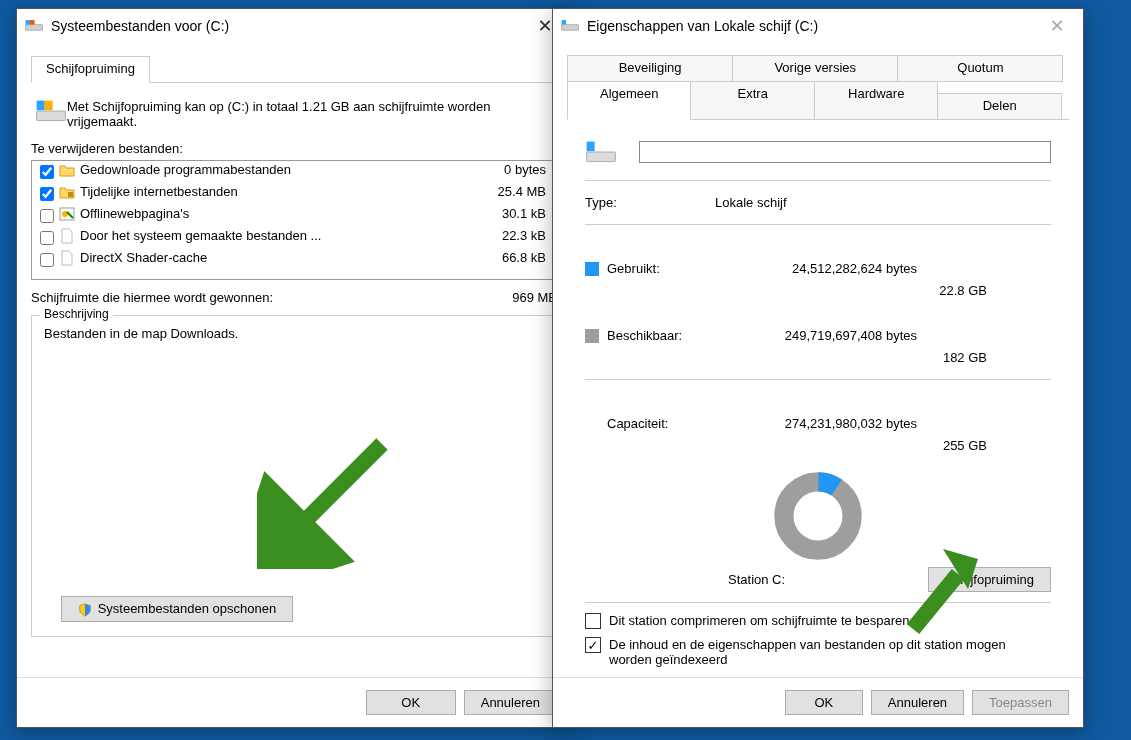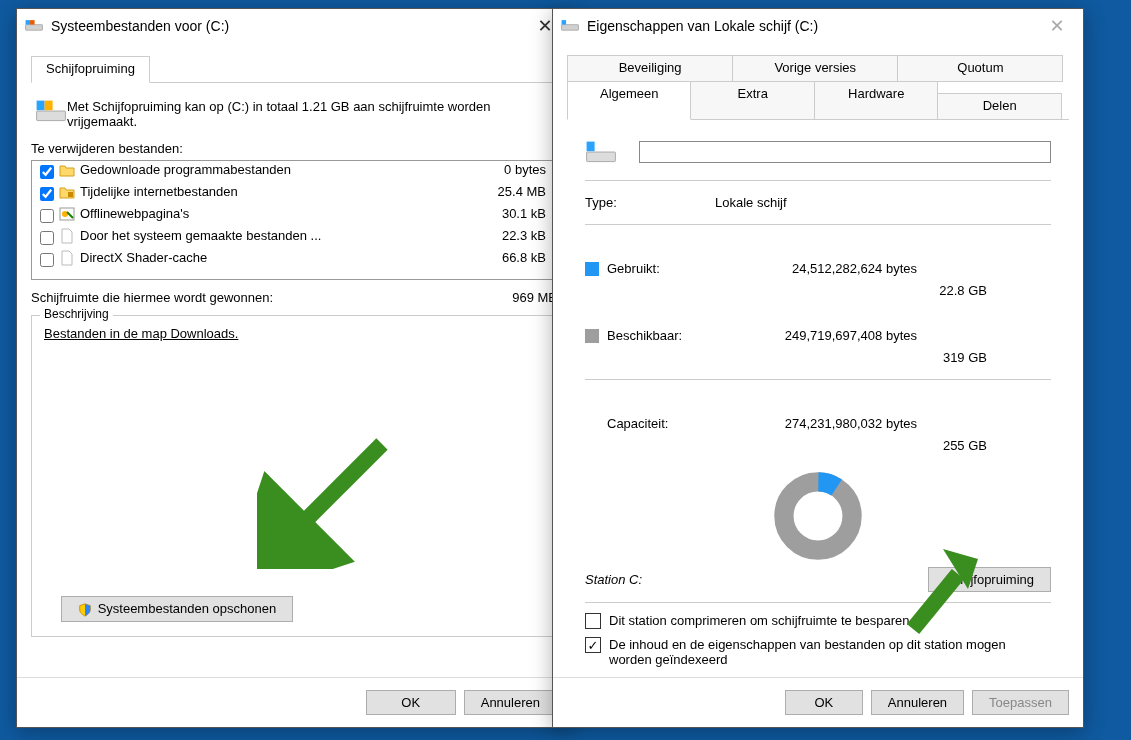--- a/index.html
+++ b/index.html
@@ -175,21 +175,21 @@
           <span class="fname">DirectX Shader-cache</span>
           <span class="fsize">66.8 kB</span>
         </div>
       </div>
 
     <div class="gainrow">
       <span class="lab">Schijfruimte die hiermee wordt gewonnen:</span>
       <span>969 MB</span>
     </div>
 
-    <div class="groupbox" style="height:322px;text-decoration:underline;">
+    <div class="groupbox" style="height:322px;">
       <span class="legend">Beschrijving</span>
       <div>Bestanden in de map Downloads.</div>
 
       <button class="btn" style="position:absolute; bottom:14px; left:29px;">
         <span class="shield">
           <svg viewBox="0 0 16 16">
               <path d="M8 1 L14 3 V8 C14 12 8 15 8 15 C8 15 2 12 2 8 V3 Z" fill="#ffcc00" stroke="#cc8800"></path>
               <path d="M8 1 L14 3 V8 C14 12 8 15 8 15 Z" fill="#2986ff"></path>
             </svg>
         </span>
@@ -255,38 +255,38 @@
       <div class="r-row">
         <span class="sq" style="background:#2196f3;"></span>
         <span class="r-labcol" style="width:100px;">Gebruikt:</span>
         <span class="r-bytes">24,512,282,624 bytes</span>
         <span class="r-gb">22.8 GB</span>
       </div>
       <div class="r-row">
         <span class="sq" style="background:#9e9e9e;"></span>
         <span class="r-labcol" style="width:100px;">Beschikbaar:</span>
         <span class="r-bytes">249,719,697,408 bytes</span>
-        <span class="r-gb">319 GB</span>
+        <span class="r-gb">182 GB</span>
       </div>
       <div class="r-sep"></div>
       <div class="r-row">
         <span style="width:22px;"></span>
         <span class="r-labcol" style="width:100px;">Capaciteit:</span>
         <span class="r-bytes">274,231,980,032 bytes</span>
         <span class="r-gb">255 GB</span>
       </div>
 
       <div class="donut-wrap">
         <svg class="donut" viewBox="0 0 42 42">
           <circle cx="21" cy="21" r="15.9" fill="none" stroke="#9e9e9e" stroke-width="9"></circle>
           <circle cx="21" cy="21" r="15.9" fill="none" stroke="#2196f3" stroke-width="9" stroke-dasharray="9 91" stroke-dashoffset="25"></circle>
         </svg>
       </div>
       <div class="bottomrow">
-        <div class="labwrap" style="text-align:left;font-style:italic;">
+        <div class="labwrap" style="text-align:center;">
           <span>Station C:</span>
         </div>
         <button class="btn">Schijfopruiming</button>
       </div>
       <div class="r-sep"></div>
 
       <div class="opt">
         <span class="chkbox"></span>
         <span>Dit station comprimeren om schijfruimte te besparen</span>
       </div>

